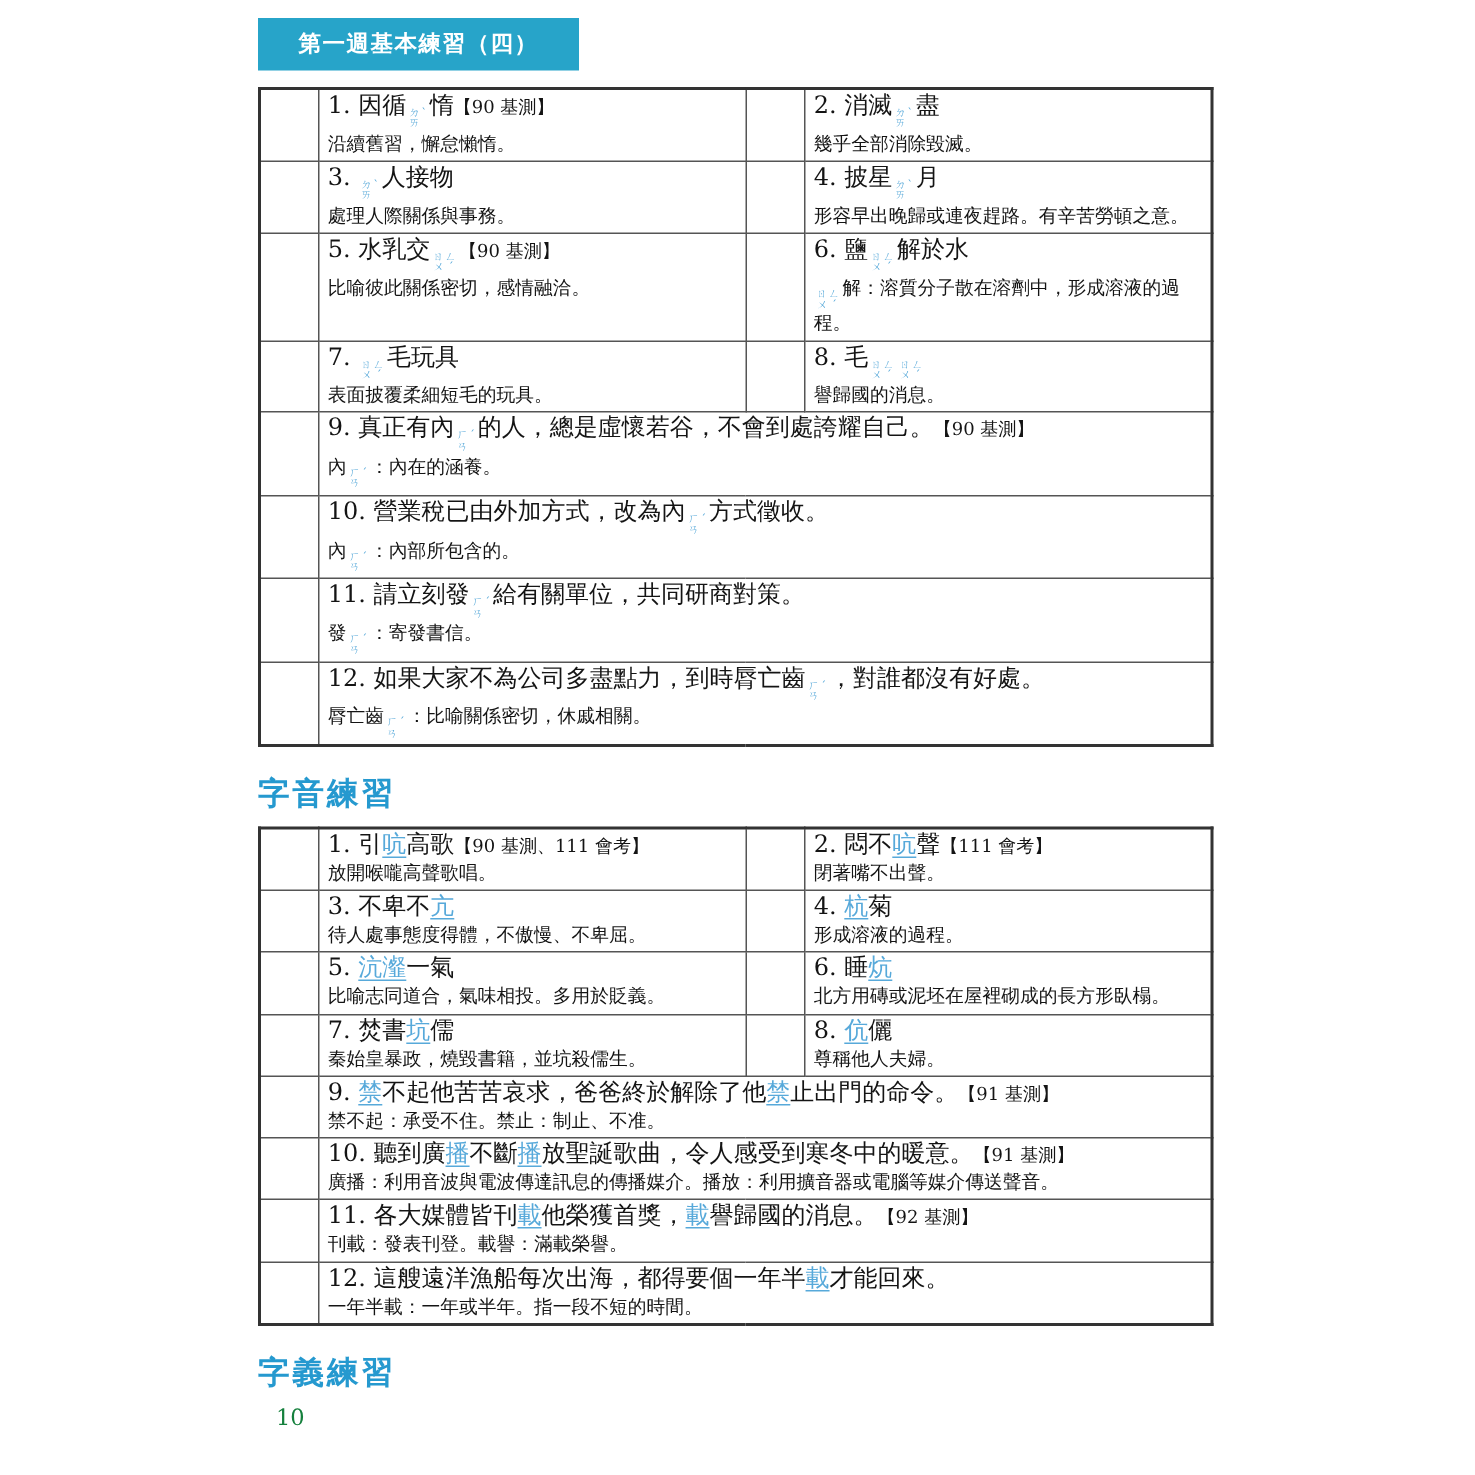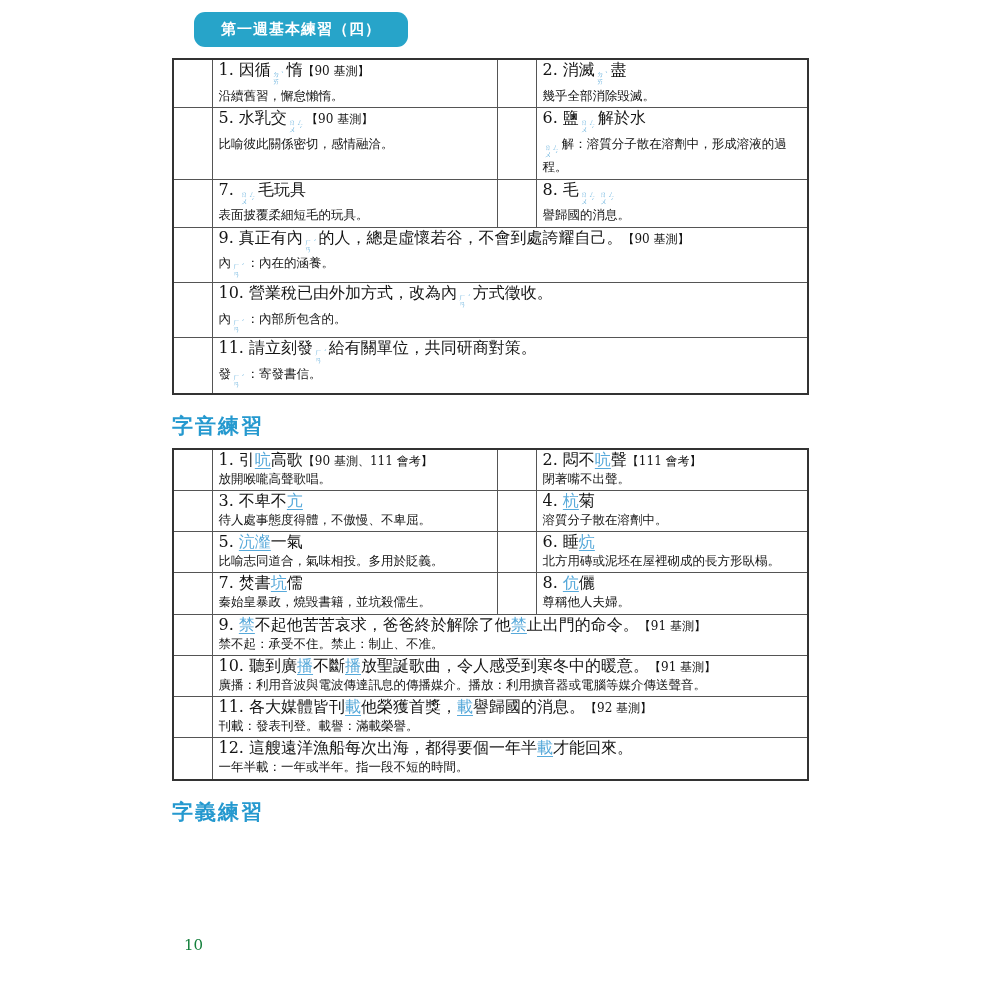--- a/index.html
+++ b/index.html
@@ -9,21 +9,21 @@
     --zyblue:#4aa2d6;
     --ink:#141414;
     --border:#555;
   }
   *{box-sizing:border-box;margin:0;padding:0;}
   body{background:#ffffff;width:983px;height:983px;overflow:hidden;}
   .page{position:relative;width:983px;height:983px;background:#fff;
         font-family:"DejaVu Serif","Liberation Serif",serif;color:var(--ink);}
   .badge{position:absolute;left:172px;top:12px;background:var(--accent);color:#fff;
          font-family:Liberation Sans, sans-serif;font-weight:bold;
-         font-size:15px;padding:8px 27px;border-radius:11px;letter-spacing:1px;margin-left:22px;}
+         font-size:15px;padding:8px 27px;border-radius:0;letter-spacing:1px;}
   .sheet{position:absolute;left:172px;top:58px;width:762px;}
   .sec-title{color:var(--heading);font-family:"DejaVu Sans","Liberation Sans",sans-serif;
              font-weight:bold;font-size:21px;margin:17px 0 8px;letter-spacing:2px;}
   .sec-title.first{margin-top:0;}
   table.ex,table.meaning{border-collapse:collapse;table-layout:fixed;background:#fff;
              border:2px solid #333;}
   table.ex td,table.meaning td{border:1px solid var(--border);vertical-align:top;}
   table.ex{width:635px;}
   td.ans{background:#fff;}
   td.cell{padding:0 6px 3px;}
@@ -68,20 +68,40 @@
                   <span>ㄉ</span>
                   <span>ㄞ</span>
                   <span>ˋ</span>
                 </span>盡</div>
               <div class="note">幾乎全部消除毀滅。</div>
             </td>
           </tr>
           <tr>
             <td class="ans"></td>
             <td class="cell">
+              <div class="main">3. <span class="zy">
+                  <span>ㄉ</span>
+                  <span>ㄞ</span>
+                  <span>ˋ</span>
+                </span>人接物</div>
+              <div class="note">處理人際關係與事務。</div>
+            </td>
+            <td class="ans"></td>
+            <td class="cell">
+              <div class="main">4. 披星<span class="zy">
+                  <span>ㄉ</span>
+                  <span>ㄞ</span>
+                  <span>ˋ</span>
+                </span>月</div>
+              <div class="note">形容早出晚歸或連夜趕路。有辛苦勞頓之意。</div>
+            </td>
+          </tr>
+          <tr>
+            <td class="ans"></td>
+            <td class="cell">
               <div class="main">5. 水乳交<span class="zy">
                   <span>ㄖ</span>
                   <span>ㄨ</span>
                   <span>ㄥ</span>
                   <span>ˊ</span>
                 </span><span class="small-ref">【90 基測】</span></div>
               <div class="note">比喻彼此關係密切，感情融洽。</div>
             </td>
             <td class="ans"></td>
             <td class="cell">
@@ -162,20 +182,35 @@
               <div class="main">11. 請立刻發<span class="zy">
                   <span>ㄏ</span>
                   <span>ㄢ</span>
                   <span>ˊ</span>
                 </span>給有關單位，共同研商對策。</div>
               <div class="note">發<span class="zy">
                   <span>ㄏ</span>
                   <span>ㄢ</span>
                   <span>ˊ</span>
                 </span>：寄發書信。</div>
+            </td>
+          </tr>
+          <tr>
+            <td class="ans"></td>
+            <td class="cell" colspan="3">
+              <div class="main">12. 如果大家不為公司多盡點力，到時脣亡齒<span class="zy">
+                  <span>ㄏ</span>
+                  <span>ㄢ</span>
+                  <span>ˊ</span>
+                </span>，對誰都沒有好處。</div>
+              <div class="note">脣亡齒<span class="zy">
+                  <span>ㄏ</span>
+                  <span>ㄢ</span>
+                  <span>ˊ</span>
+                </span>：比喻關係密切，休戚相關。</div>
             </td>
           </tr>
         </tbody>
     </table>
 
     <h2 class="sec-title">字音練習</h2>
     <table class="ex">
       <colgroup>
           <col style="width:39px">
           <col style="width:285px">
@@ -197,21 +232,21 @@
           </tr>
           <tr>
             <td class="ans"></td>
             <td class="cell">
               <div class="main">3. 不卑不<span class="bchar">亢</span></div>
               <div class="note">待人處事態度得體，不傲慢、不卑屈。</div>
             </td>
             <td class="ans"></td>
             <td class="cell">
               <div class="main">4. <span class="bchar">杭</span>菊</div>
-              <div class="note">溶質分子散在溶劑中。</div>
+              <div class="note">形成溶液的過程。</div>
             </td>
           </tr>
           <tr>
             <td class="ans"></td>
             <td class="cell">
               <div class="main">5. <span class="bchar">沆瀣</span>一氣</div>
               <div class="note">比喻志同道合，氣味相投。多用於貶義。</div>
             </td>
             <td class="ans"></td>
             <td class="cell">

